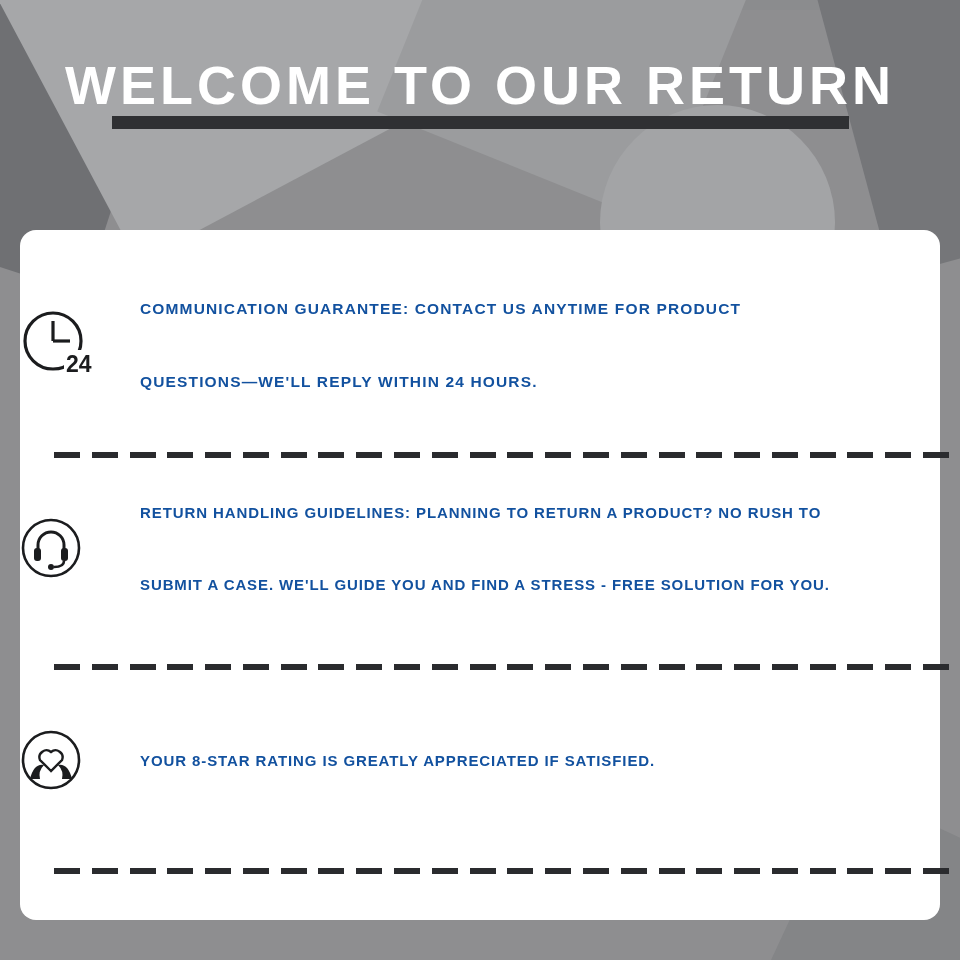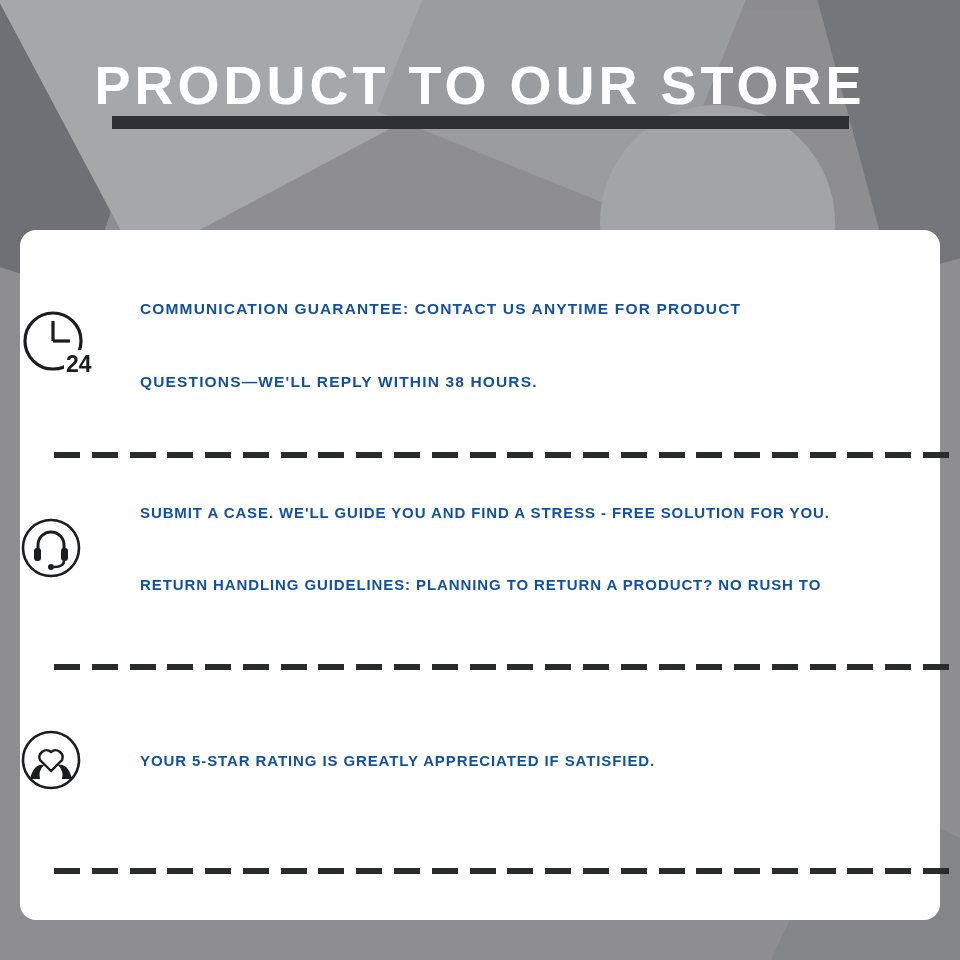--- a/index.html
+++ b/index.html
@@ -191,41 +191,41 @@
     <div class="shape shape-top-strip"></div>
     <div class="shape shape-dark-left"></div>
     <div class="shape shape-band"></div>
     <div class="shape shape-wedge"></div>
     <div class="shape shape-circle"></div>
     <div class="shape shape-right-dark"></div>
     <div class="shape shape-bottom-right"></div>
   </div>
 
   <div class="title-wrap">
-    <div class="title">PRODUCT TO OUR STORE</div>
+    <div class="title">WELCOME TO OUR RETURN</div>
   </div>
   <div class="title-rule"></div>
 
   <div class="card">
 
     <div class="row row-1">
       <div class="icon-cell">
         <span>
           <svg width="74" height="74" viewBox="0 0 74 74">
             <circle cx="33" cy="33" r="28" fill="none" stroke="#1b1c1e" stroke-width="3.2"></circle>
             <line x1="33" y1="33" x2="33" y2="13" stroke="#1b1c1e" stroke-width="3.2"></line>
             <line x1="33" y1="33" x2="50" y2="33" stroke="#1b1c1e" stroke-width="3.2"></line>
             <rect x="44" y="42" width="30" height="26" fill="#ffffff"></rect>
             <text x="46" y="64" font-family="Liberation Sans, sans-serif" font-size="23" font-weight="bold" fill="#1b1c1e">24</text>
           </svg>
         </span>
       </div>
       <div class="text-cell">
         <div class="line">COMMUNICATION GUARANTEE: CONTACT US ANYTIME FOR PRODUCT</div>
-        <div class="line">QUESTIONS—WE'LL REPLY WITHIN 38 HOURS.</div>
+        <div class="line">QUESTIONS—WE'LL REPLY WITHIN 24 HOURS.</div>
       </div>
     </div>
 
     <div class="dashes sep-1">
       <i class="dash"></i>
         <i class="dash"></i>
         <i class="dash"></i>
         <i class="dash"></i>
         <i class="dash"></i>
       <i class="dash"></i>
@@ -256,22 +256,22 @@
             <circle cx="31" cy="31" r="28" fill="none" stroke="#1b1c1e" stroke-width="2.6"></circle>
             <path d="M18 33 V28 a13 13 0 0 1 26 0 v5" fill="none" stroke="#1b1c1e" stroke-width="3"></path>
             <rect x="14" y="31" width="7" height="13" rx="3" fill="#1b1c1e"></rect>
             <rect x="41" y="31" width="7" height="13" rx="3" fill="#1b1c1e"></rect>
             <path d="M44 44 q0 6 -10 6" fill="none" stroke="#1b1c1e" stroke-width="2.6"></path>
             <circle cx="31" cy="50" r="3" fill="#1b1c1e"></circle>
           </svg>
         </span>
       </div>
       <div class="text-cell small">
+        <div class="line">RETURN HANDLING GUIDELINES: PLANNING TO RETURN A PRODUCT? NO RUSH TO</div>
         <div class="line">SUBMIT A CASE. WE'LL GUIDE YOU AND FIND A STRESS - FREE SOLUTION FOR YOU.</div>
-        <div class="line">RETURN HANDLING GUIDELINES: PLANNING TO RETURN A PRODUCT? NO RUSH TO</div>
       </div>
     </div>
 
     <div class="dashes sep-2">
       <i class="dash"></i>
         <i class="dash"></i>
         <i class="dash"></i>
         <i class="dash"></i>
         <i class="dash"></i>
       <i class="dash"></i>
@@ -300,21 +300,21 @@
         <span>
           <svg width="62" height="62" viewBox="0 0 62 62">
             <circle cx="31" cy="31" r="28" fill="none" stroke="#1b1c1e" stroke-width="2.6"></circle>
             <path d="M31 42 L20 31 a7 7 0 0 1 11 -8 a7 7 0 0 1 11 8 Z" fill="#ffffff" stroke="#1b1c1e" stroke-width="2.4"></path>
             <path d="M10 50 q4 -16 14 -14 q-6 6 -4 14 Z" fill="#1b1c1e"></path>
             <path d="M52 50 q-4 -16 -14 -14 q6 6 4 14 Z" fill="#1b1c1e"></path>
           </svg>
         </span>
       </div>
       <div class="text-cell small">
-        <div class="line">YOUR 5-STAR RATING IS GREATLY APPRECIATED IF SATISFIED.</div>
+        <div class="line">YOUR 8-STAR RATING IS GREATLY APPRECIATED IF SATISFIED.</div>
       </div>
     </div>
 
     <div class="dashes sep-3">
       <i class="dash"></i>
         <i class="dash"></i>
         <i class="dash"></i>
         <i class="dash"></i>
         <i class="dash"></i>
       <i class="dash"></i>

